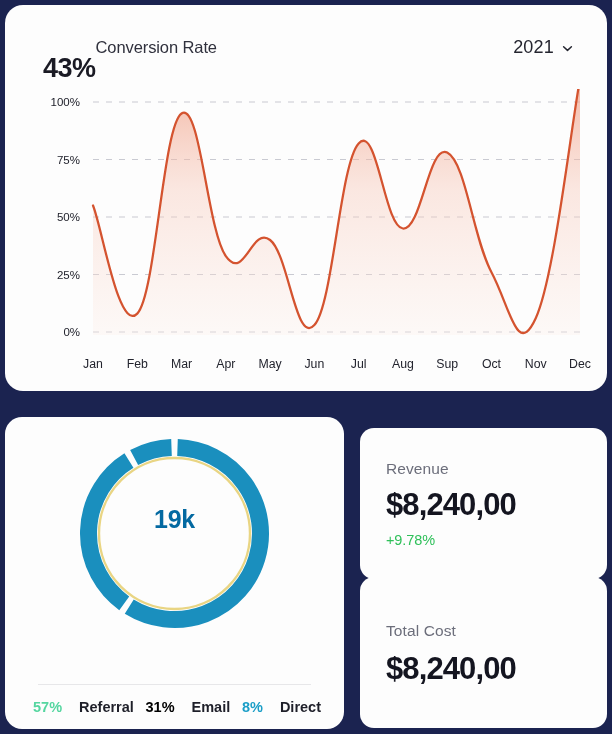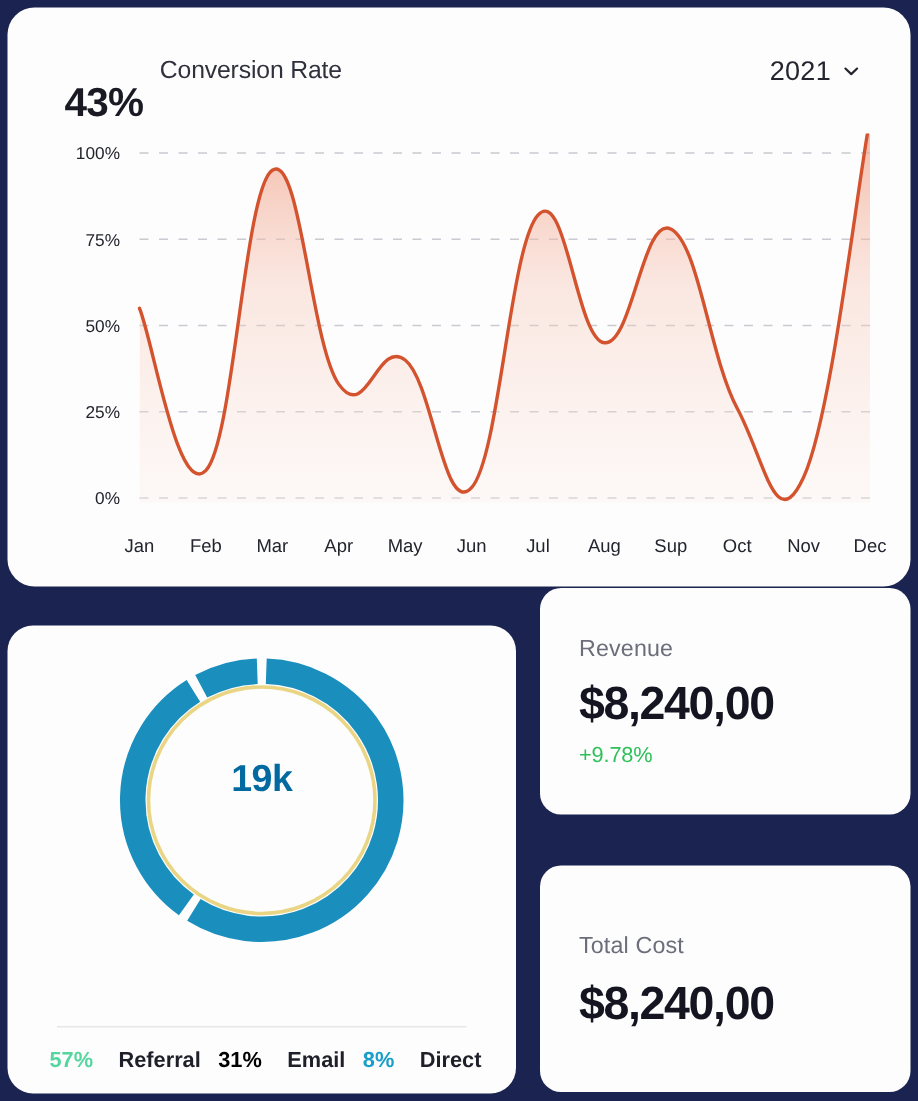--- a/index.html
+++ b/index.html
@@ -53,21 +53,20 @@
     font-weight: 700;
     color: #1a1a24;
     letter-spacing: -0.5px;
     line-height: 1;
     margin-top: 42px;
   }
 
   .kpi-title {
     font-size: 16.5px;
     color: #30313d;
-    margin-left: 11px;
     letter-spacing: -0.1px;
   }
 
   .year-select {
     margin-left: auto;
     display: flex;
     align-items: center;
     gap: 7px;
     cursor: pointer;
   }
@@ -192,21 +191,21 @@
 
   .legend-name {
     font-size: 14.5px;
     color: #1e1f29;
     font-weight: 700;
   }
 
   
   #revenue-card {
     left: 360px;
-    top: 392px;
+    top: 428px;
     width: 247px;
     height: 151px;
     border-radius: 14px;
   }
 
   #cost-card {
     left: 360px;
     top: 577px;
     width: 247px;
     height: 151px;

